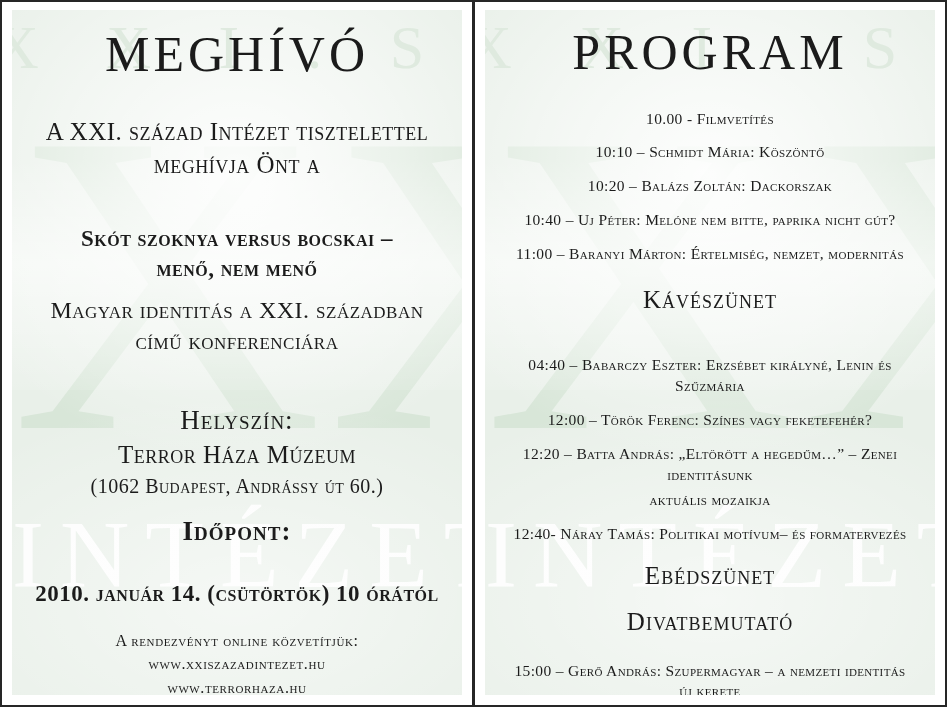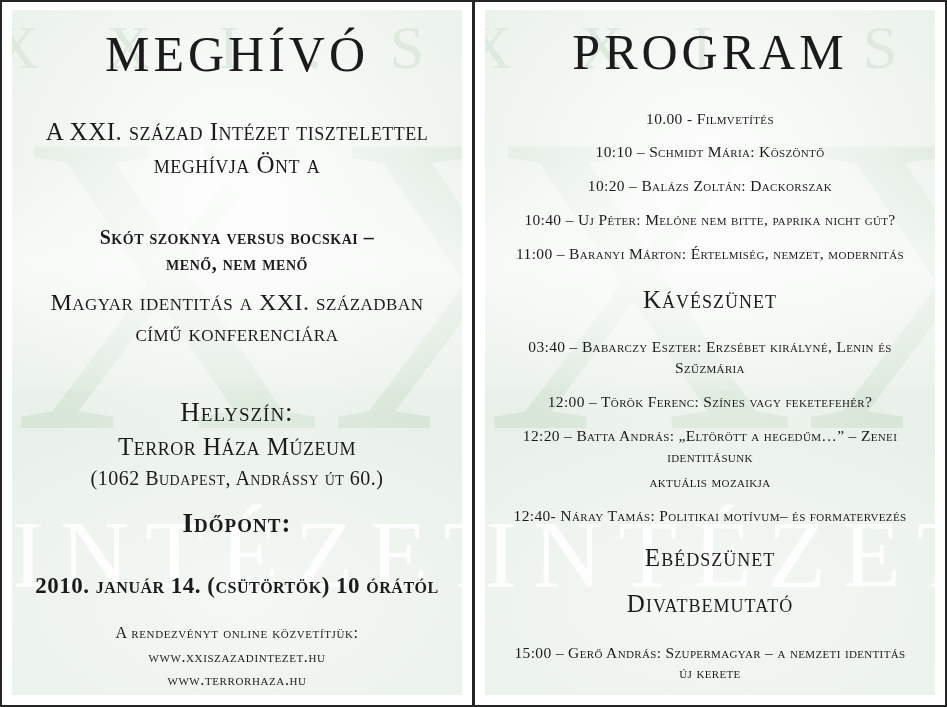--- a/index.html
+++ b/index.html
@@ -142,21 +142,21 @@
   .invite-lead {
     margin-top: 34px;
     font-size: 25px;
     line-height: 1.35;
     font-variant: small-caps;
     letter-spacing: .5px;
   }
 
   .conf-title {
     margin-top: 42px;
-    font-size: 20px;
+    font-size: 23px;
     font-weight: bold;
     font-variant: small-caps;
     line-height: 1.3;
     letter-spacing: .5px;
   }
   .conf-sub {
     margin-top: 10px;
     font-size: 24px;
     font-variant: small-caps;
     line-height: 1.35;
@@ -215,21 +215,21 @@
     padding: 0 4px;
   }
   .prog-item.cont {
     margin-top: -9px;
     margin-bottom: 13px;
   }
   .prog-head {
     font-size: 25px;
     font-variant: small-caps;
     letter-spacing: 1px;
-    margin: 20px 0 22px 0;
+    margin: 20px 0 40px 0;
     line-height: 1.2;
   }
   .prog-head.tight { margin: 16px 0 14px 0; }
   .gap-sm { height: 10px; }
 </style>
 </head>
 <body>
 
 <div class="poster">
 
@@ -298,21 +298,21 @@
         <div class="program-list">
 
           <div class="prog-item">10.00 - Filmvetítés</div>
           <div class="prog-item">10:10 – Schmidt Mária: Köszöntő</div>
           <div class="prog-item">10:20 – Balázs Zoltán: Dackorszak</div>
           <div class="prog-item">10:40 – Uj Péter: Melóne nem bitte, paprika nicht gút?</div>
           <div class="prog-item">11:00 – Baranyi Márton: Értelmiség, nemzet, modernitás</div>
 
           <div class="prog-head">Kávészünet</div>
 
-          <div class="prog-item">03:40 – Babarczy Eszter: Erzsébet királyné, Lenin és Szűzmária</div>
+          <div class="prog-item">04:40 – Babarczy Eszter: Erzsébet királyné, Lenin és Szűzmária</div>
           <div class="prog-item">12:00 – Török Ferenc: Színes vagy feketefehér?</div>
           <div class="prog-item">12:20 – Batta András: „Eltörött a hegedűm…” – Zenei identitásunk</div>
           <div class="prog-item cont">aktuális mozaikja</div>
           <div class="prog-item">12:40- Náray Tamás: Politikai motívum– és formatervezés</div>
 
           <div class="prog-head tight">Ebédszünet</div>
           <div class="prog-head tight">Divatbemutató</div>
 
           <div class="gap-sm"></div>
 

